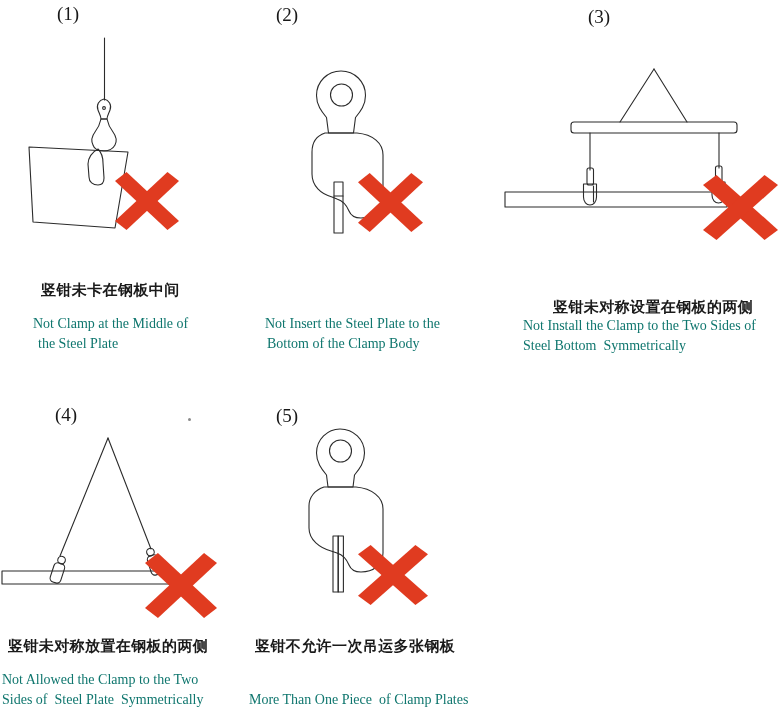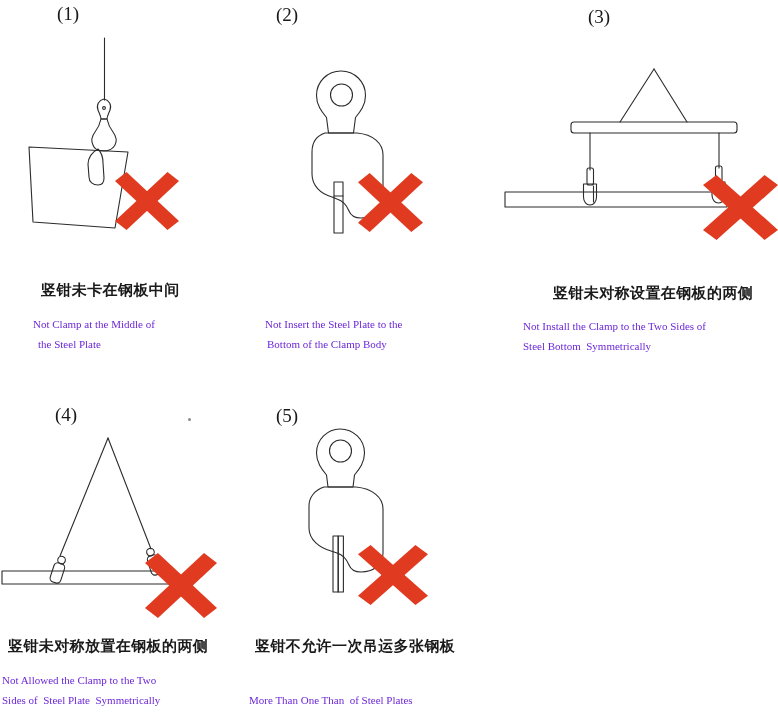--- a/index.html
+++ b/index.html
@@ -2,21 +2,21 @@
 <html><head>
 <meta charset="utf-8">
 <style>
   html,body{margin:0;padding:0;background:#ffffff;}
   .canvas{position:relative;width:778px;height:718px;background:#ffffff;overflow:hidden;
           font-family:"Liberation Serif",serif;color:#1f1f1f;}
   .panel{position:absolute;left:0;top:0;width:778px;height:718px;pointer-events:none;}
   .num{position:absolute;font-size:19px;line-height:22px;color:#181818;white-space:pre;}
   .zh{position:absolute;font-size:15px;line-height:19px;font-weight:600;letter-spacing:.4px;
       color:#1a1a1a;white-space:pre;font-family:"Liberation Serif",serif;}
-  .en{position:absolute;font-size:11px;line-height:18px;color:#6d28d9;white-space:pre;
+  .en{position:absolute;font-size:14px;line-height:18px;color:#0f766e;white-space:pre;
       font-family:"Liberation Serif",serif;}
   .fig{position:absolute;overflow:visible;}
   .fig line,.fig path,.fig rect,.fig polygon,.fig circle{
       stroke:#2b2b2b;stroke-width:1.1;fill:none;stroke-linecap:round;stroke-linejoin:round;}
   .wf{fill:#ffffff;}          
   .gf{fill:#e4e4e4;}          
   .dot{fill:#2b2b2b;stroke:none;}
   .shade{stroke:#9a9a9a;stroke-width:1;}
   #xm polygon{fill:#e03b20;stroke:none;}
   .speck{position:absolute;width:3px;height:3px;border-radius:50%;background:#8a8a8a;}
@@ -86,21 +86,21 @@
         <path class="gf" d="M88.5,126 L101.5,126 L101.5,139 C101.5,144 98.5,147 95,147 C91.5,147 88.5,144 88.5,139 Z"></path>
         <line class="shade" x1="98.5" y1="128" x2="98.5" y2="144"></line>
       </g>
       <g>
         <rect class="gf" x="220.5" y="108" width="6.5" height="17" rx="2"></rect>
         <path class="gf" d="M217,124 L230,124 L230,137 C230,142 227,145 223.5,145 C220,145 217,142 217,137 Z"></path>
         <line class="shade" x1="227" y1="126" x2="227" y2="142"></line>
       </g>
       <use href="#xm" x="208" y="117" width="75" height="65"></use>
     </svg>
-    <div class="zh" style="left:553px;top:284px">竖钳未对称设置在钢板的两侧</div>
+    <div class="zh" style="left:553px;top:298px">竖钳未对称设置在钢板的两侧</div>
     <div class="en" style="left:523px;top:317px">Not Install the Clamp to the Two Sides of</div>
     <div class="en" style="left:523px;top:337px">Steel Bottom  Symmetrically</div>
   </section>
 
   <section class="panel">
     <div class="num" style="left:55px;top:404px">(4)</div>
     <div class="speck" style="left:188px;top:418px"></div>
     <svg class="fig" style="left:0;top:428px" width="235" height="200" viewBox="0 0 235 200">
       <g>
         <line x1="108" y1="10" x2="60" y2="128"></line>
@@ -130,16 +130,16 @@
         <circle class="wf" cx="45.5" cy="33" r="11"></circle>
         <path class="wf" d="M29,69 L61,69 C77,70.5 88,79 88,91 L88,135 C88,147 78,154 66,154 C61,154 56,152 54,147 C52,142 48,137 42,135 L36,133 C25,130 14,122 14,110 L14,88 C14,79 20,72 29,69 Z"></path>
       </g>
       <g>
         <rect class="wf" x="38" y="118" width="5.2" height="56"></rect>
         <rect class="wf" x="43.2" y="118" width="5.2" height="56"></rect>
       </g>
       <use href="#xm" x="63" y="127" width="70" height="60"></use>
     </svg>
     <div class="zh" style="left:255px;top:637px">竖钳不允许一次吊运多张钢板</div>
-    <div class="en" style="left:249px;top:691px">More Than One Than  of Steel Plates</div>
+    <div class="en" style="left:249px;top:691px">More Than One Piece  of Clamp Plates</div>
   </section>
 
 </div>
 
 </body></html>

